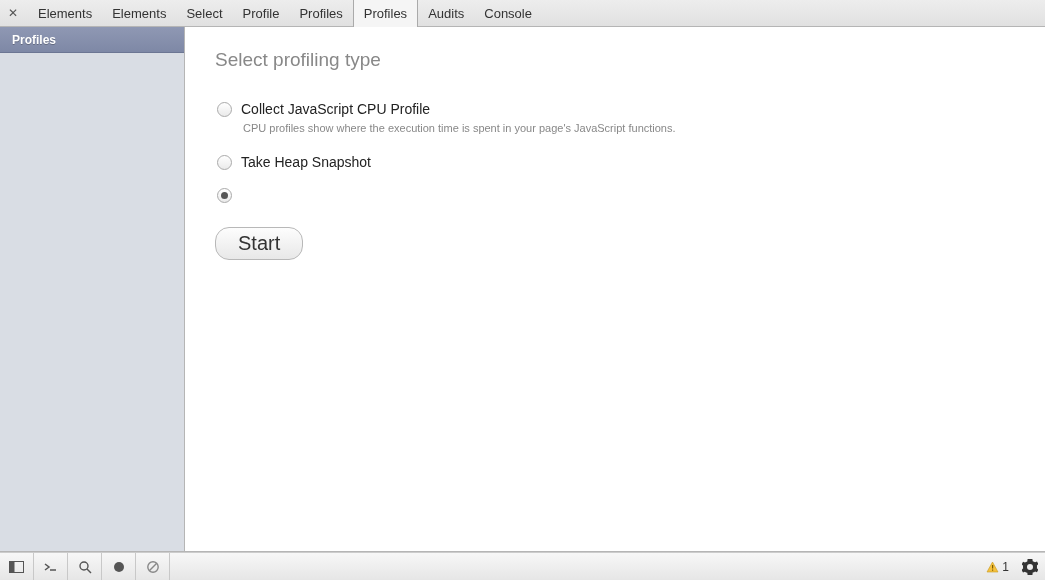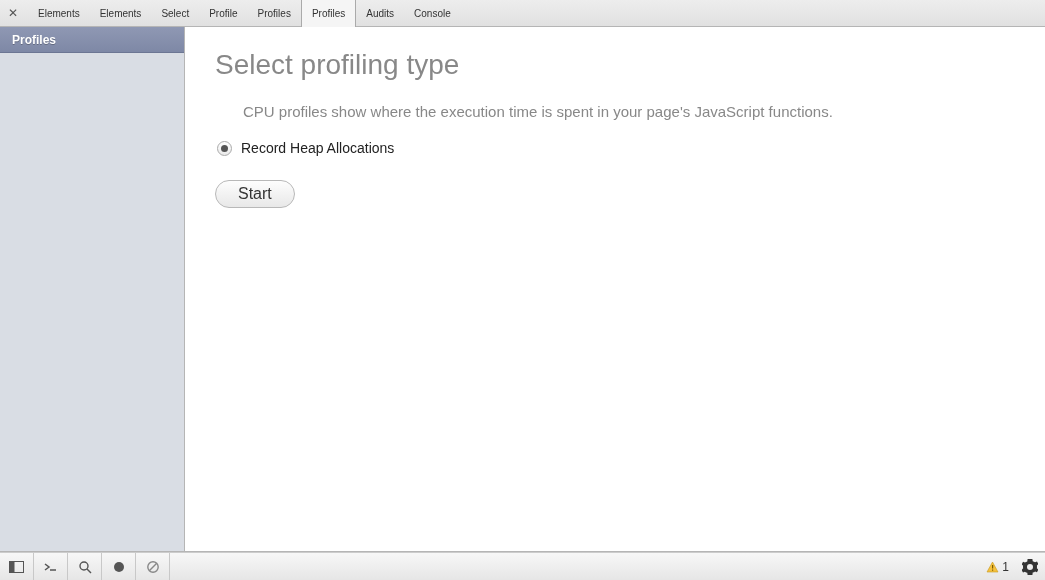--- a/index.html
+++ b/index.html
@@ -26,21 +26,21 @@
     text-align: center;
     color: #555;
     font-size: 12px;
     cursor: pointer;
     margin-right: 8px;
   }
   .tab {
     padding: 0 10px;
     height: 27px;
     line-height: 27px;
-    font-size: 10px;
+    font-size: 13px;
     color: #333;
     cursor: pointer;
     white-space: nowrap;
   }
   .tab.active {
     background: #f5f5f5;
     border-left: 1px solid #aaa;
     border-right: 1px solid #aaa;
   }
   .body {
@@ -63,24 +63,24 @@
     font-weight: bold;
     font-size: 12px;
     text-shadow: 0 1px 0 rgba(0,0,0,0.25);
   }
   .main {
     flex: 1;
     padding: 22px 30px;
     overflow: auto;
   }
   .main h1 {
-    font-size: 28px;
+    font-size: 19px;
     font-weight: normal;
     color: #888;
-    margin-bottom: 20px;
+    margin-bottom: 30px;
   }
   .option {
     margin-bottom: 18px;
     padding-left: 2px;
   }
   .option-row {
     display: flex;
     align-items: center;
     margin-bottom: 4px;
   }
@@ -103,29 +103,29 @@
     border-radius: 50%;
     background: #555;
   }
   .option-title {
     font-size: 14px;
     color: #222;
   }
   .option-desc {
     margin-left: 26px;
     color: #888;
-    font-size: 15px;
+    font-size: 11px;
     line-height: 1.4;
     max-width: 780px;
   }
   .start-btn {
     margin-top: 6px;
     margin-left: 0;
     padding: 4px 22px;
-    font-size: 16px;
+    font-size: 20px;
     border: 1px solid #b8b8b8;
     border-radius: 14px;
     background: linear-gradient(#fdfdfd,#e8e8e8);
     cursor: pointer;
     color: #333;
   }
   .bottombar {
     height: 28px;
     background: linear-gradient(#f7f7f7,#e6e6e6);
     display: flex;
@@ -176,30 +176,37 @@
 </div>
 
 <div class="body">
   <div class="sidebar">
     <div class="sidebar-header">Profiles</div>
   </div>
   <div class="main">
     <h1>Select profiling type</h1>
 
     <div class="option">
+      <div class="option-row">
+        <span class="radio"></span>
+        <span class="option-title">Collect JavaScript CPU Profile</span>
+      </div>
       <div class="option-desc">CPU profiles show where the execution time is spent in your page's JavaScript functions.</div>
     </div>
 
     <div class="option">
+      <div class="option-row">
+        <span class="radio"></span>
+        <span class="option-title">Take Heap Snapshot</span>
+      </div>
     </div>
 
     <div class="option">
       <div class="option-row">
         <span class="radio selected"></span>
-        <span class="option-title">Record Heap Allocations</span>
       </div>
     </div>
 
     <button class="start-btn">Start</button>
   </div>
 </div>
 
 <div class="bottombar">
   <div class="bb-btn">
     <svg width="15" height="12">

